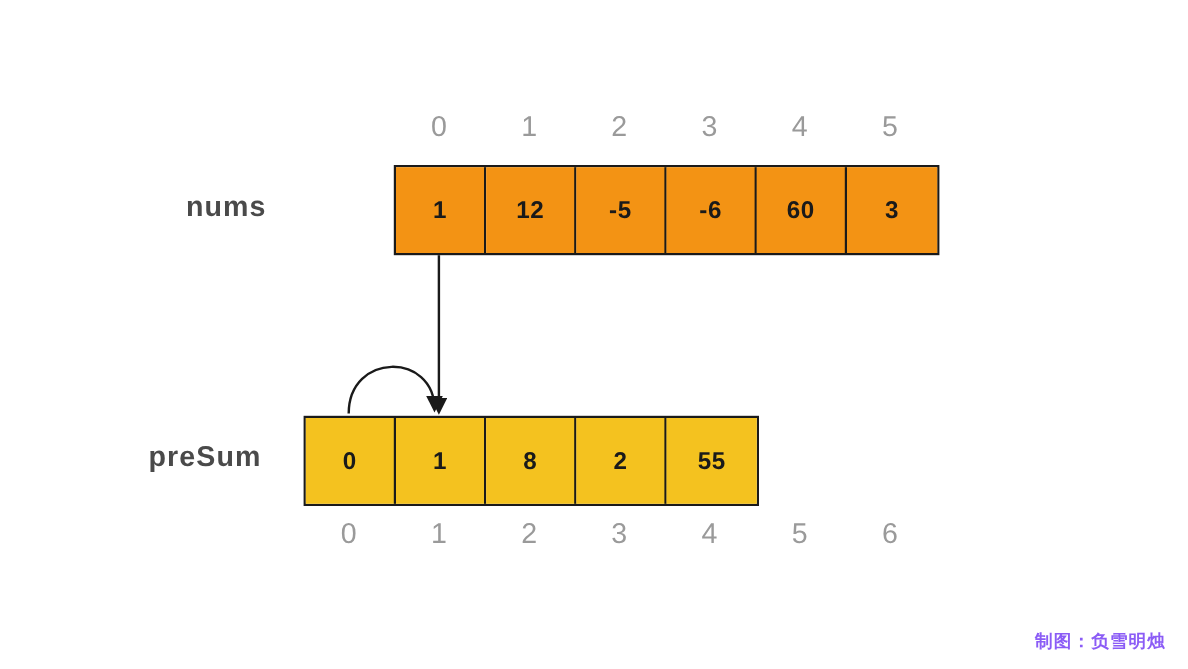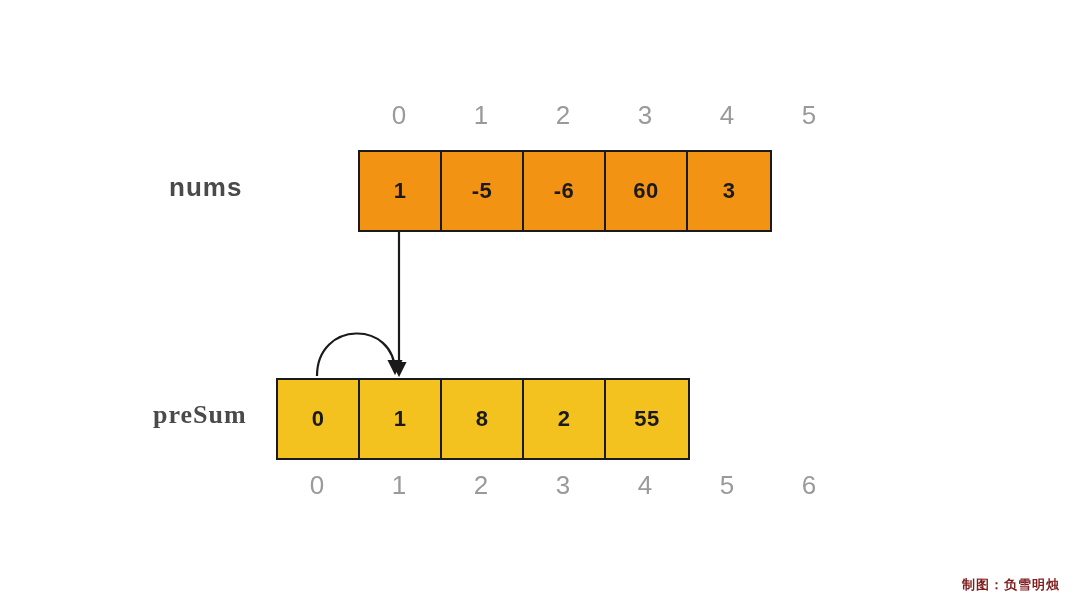--- a/index.html
+++ b/index.html
@@ -52,23 +52,23 @@
     color: #1a1a1a;
     letter-spacing: 0.5px;
   }
   .cell:last-child { border-right: none; }
   .nums .cell { background: #f39314; width: 82px; }
   .presum .cell { background: #f4c21f; width: 82px; }
   .credit {
     position: absolute;
     right: 20px;
     bottom: 14px;
-    font-size: 13px;
+    font-size: 16px;
     font-weight: 700;
-    color: #7f1d1d;
+    color: #8b5cf6;
     letter-spacing: 1px;
   }
   svg.arrows {
     position: absolute;
     top: 0; left: 0;
     width: 1080px; height: 608px;
     pointer-events: none;
   }
 </style>
 </head>
@@ -82,39 +82,40 @@
       <div class="idx-cell" style="width: 82px;">2</div>
       <div class="idx-cell" style="width: 82px;">3</div>
       <div class="idx-cell" style="width: 82px;">4</div>
       <div class="idx-cell" style="width: 82px;">5</div>
     </div>
 
   <div class="label" style="left:169px; top:172px;">nums</div>
 
   <div class="arr-row nums" id="nums-row" style="left:358px; top:150px;">
       <div class="cell">1</div>
+      <div class="cell">12</div>
       <div class="cell">-5</div>
       <div class="cell">-6</div>
       <div class="cell">60</div>
       <div class="cell">3</div>
     </div>
 
   <svg class="arrows">
     <defs>
       <marker id="ah" viewBox="0 0 10 10" refX="8" refY="5" markerWidth="7" markerHeight="7" orient="auto-start-reverse">
         <path d="M 0 0 L 10 5 L 0 10 z" fill="#1a1a1a"></path>
       </marker>
     </defs>
 
     <line x1="399" y1="232" x2="399" y2="374" stroke="#1a1a1a" stroke-width="2.2" marker-end="url(#ah)"></line>
 
     <path d="M 317 376 C 317 320, 395 320, 395 372" fill="none" stroke="#1a1a1a" stroke-width="2.2" marker-end="url(#ah)"></path>
   </svg>
 
-  <div class="label" style="left:153px; top:400px;font-family:Liberation Serif, serif;">preSum</div>
+  <div class="label" style="left:135px; top:400px;">preSum</div>
 
   <div class="arr-row presum" id="presum-row" style="left:276px; top:378px;">
       <div class="cell">0</div>
       <div class="cell">1</div>
       <div class="cell">8</div>
       <div class="cell">2</div>
       <div class="cell">55</div>
     </div>
 
   <div class="idx-row" id="idx-bottom" style="left:276px; top:470px;">

